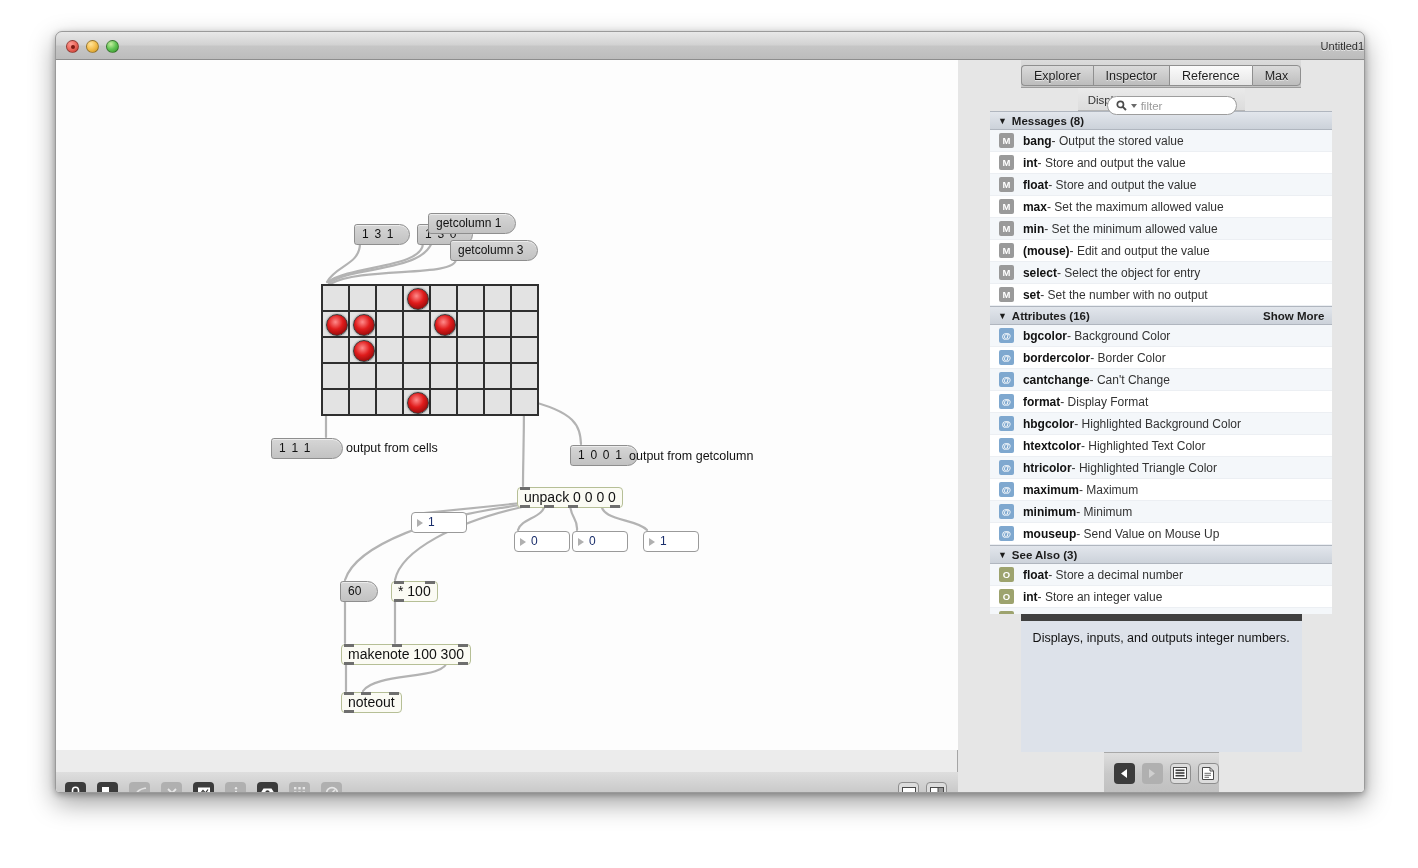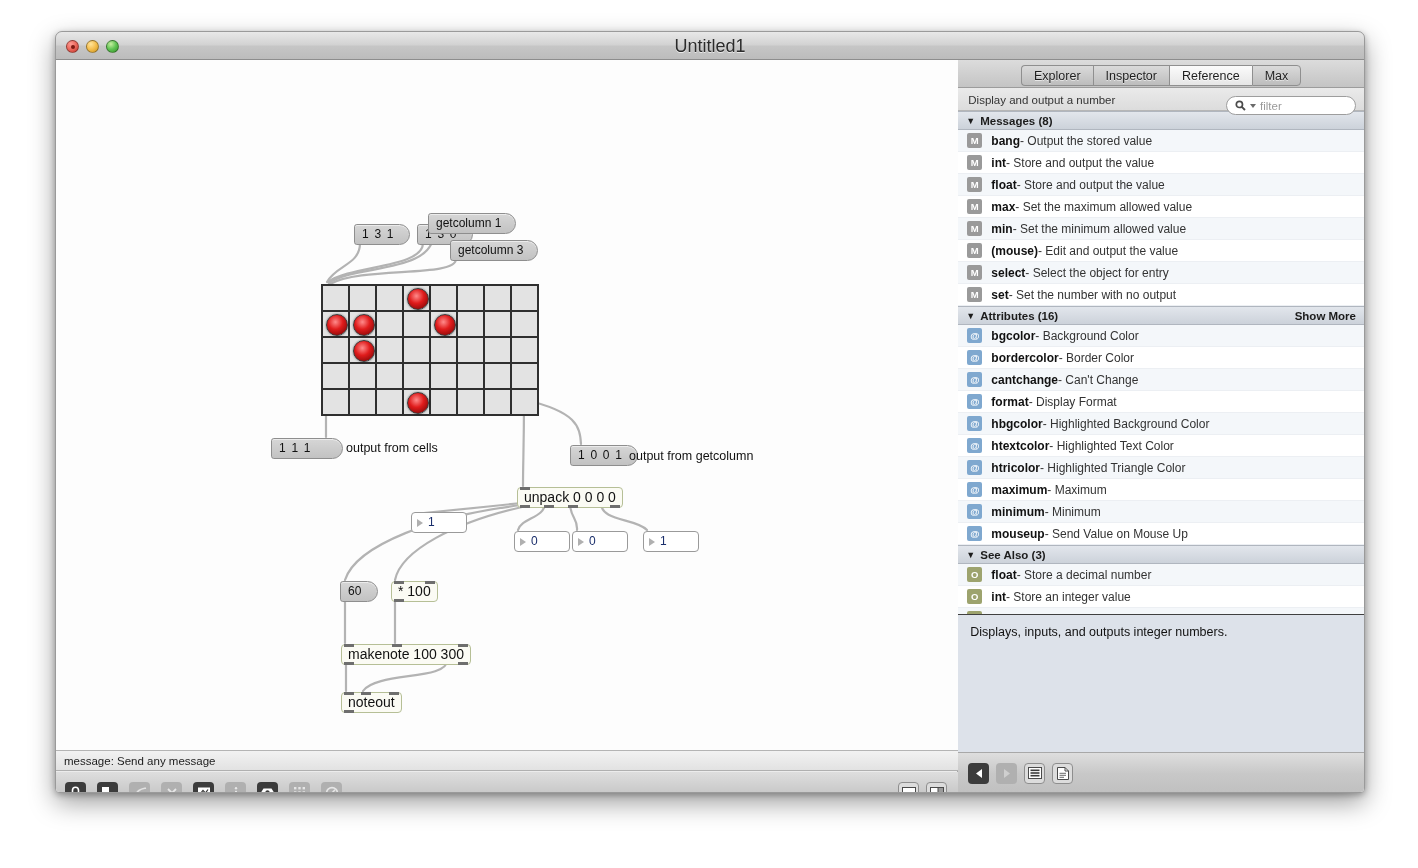--- a/index.html
+++ b/index.html
@@ -37,22 +37,22 @@
   .traffic { position: absolute; left: 10px; top: 8px; display: flex; gap: 7px; }
   .tl { width: 13px; height: 13px; border-radius: 50%; border: 1px solid rgba(0,0,0,.35); }
   .tl.red    { background: radial-gradient(circle at 35% 28%, #ff9b93 0%, #ec6a5e 48%, #c1352a 100%); }
   .tl.yellow { background: radial-gradient(circle at 35% 28%, #ffe49b 0%, #f5bf4f 48%, #c9941f 100%); }
   .tl.green  { background: radial-gradient(circle at 35% 28%, #c6eea0 0%, #61c454 48%, #339127 100%); }
   .tl.red::after {
     content:''; display:block; width:4px; height:4px; border-radius:50%;
     background:#7e1a12; margin: 3.5px auto 0;
   }
   .win-title {
-    line-height: 28px; text-align: center;
-    font-size: 18px; color: #2b2b2b;
+    line-height: 28px; text-align: right;
+    font-size: 11px; color: #2b2b2b;
     text-shadow: 0 1px 0 rgba(255,255,255,.65);
   }
 
   .win-body { position: relative; height: 733px; background: #ececec; display: flex; }
 
   
   .patcher-pane {
     position: relative;
     width: 903px; height: 733px;
     background: #ececec;
@@ -172,21 +172,21 @@
     position: relative;
   }
   .tbtn.dark { background: #3c3c3c; }
   .tbtn.dim  { background: #b0b0b0; }
 
   
   .side {
     position: relative;
     width: 406px; height: 733px;
     background: #e6e6e6;
-    display: flex; flex-direction: column;
+    display: flex; flex-direction: column; align-items: center;
   }
   .tabstrip {
     height: 28px;
     background: linear-gradient(to bottom, #dcdcdc, #c4c4c4);
     display: flex; align-items: center; justify-content: center;
     padding-top: 3px;
     border-bottom: 1px solid #9c9c9c;
   }
   .tab {
     height: 21px; line-height: 20px;
@@ -251,21 +251,21 @@
   .badge.at { background: #7fa8cf; }
   .badge.o { background: #9da36e; }
   .row .nm { font-weight: bold; color: #111; }
   .row .ds { color: #333; }
   .row .ds::before { content: " - "; }
 
   .list-clip { overflow: hidden; }
   .desc-pane {
     flex: 1;
     background: #dde2ea;
-    border-top: 1px solid #404040;
+    border-top: 7px solid #404040;
     padding: 10px 12px;
     font-size: 12.5px; color: #111;
   }
   .side-toolbar {
     height: 41px;
     background: linear-gradient(to bottom, #dedede 0%, #c8c8c8 52%, #c0c0c0 100%);
     border-top: 1px solid #a8a8a8;
     display: flex; align-items: center; gap: 7px; padding-left: 10px;
   }
 </style>
@@ -416,21 +416,20 @@
           </div>
           <div class="nbox" style="left:587px;top:471px;">
             <span class="tri"></span>
             <span>1</span>
           </div>
 
           <div class="comment" style="left:290px;top:381px;">output from cells</div>
           <div class="comment" style="left:573px;top:389px;">output from getcolumn</div>
         </div>
 
-        <div class="statusbar">message: Send any message</div>
 
         <div class="toolbar">
           <div class="tb-left">
             <div class="tbtn dark">
               <svg width="13" height="14" viewBox="0 0 13 14">
                 <path d="M3.5 6 V4.2 A3 3 0 0 1 9.5 4.2 V6" fill="none" stroke="#fff" stroke-width="1.6"></path>
                 <rect x="2" y="6" width="9" height="6.5" rx="1.2" fill="#fff"></rect>
               </svg>
             </div>
             <div class="tbtn dark">

